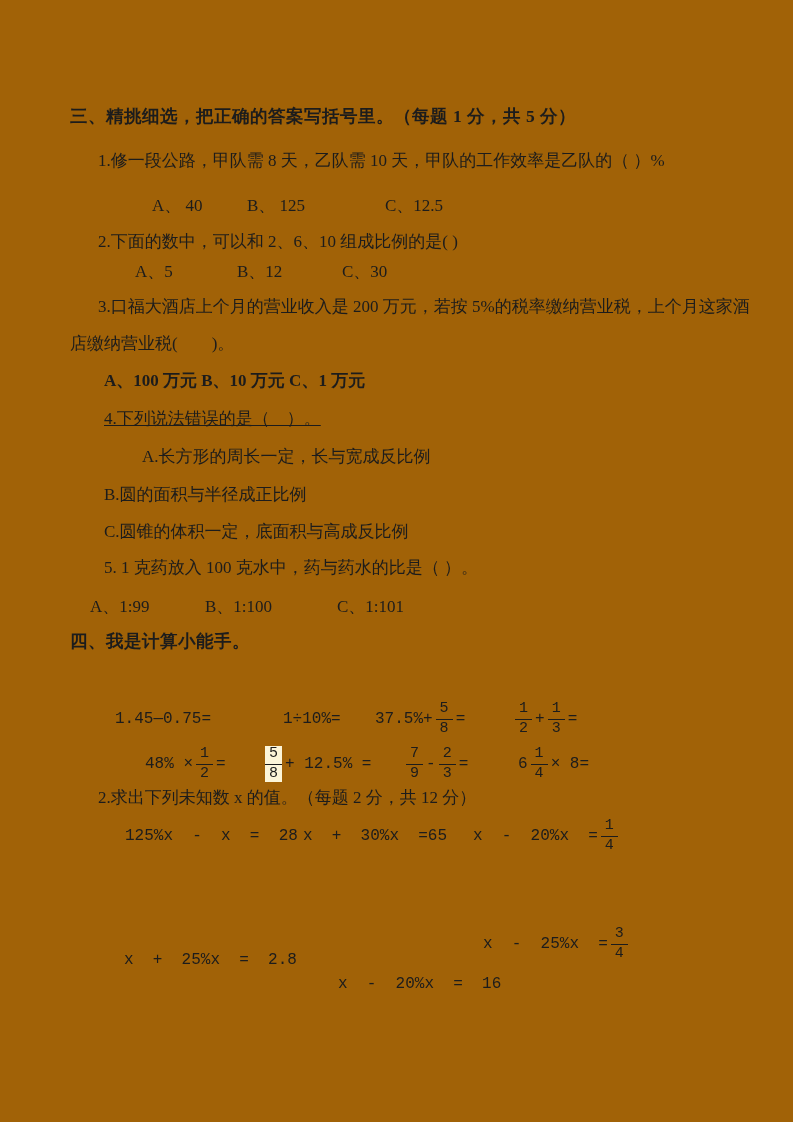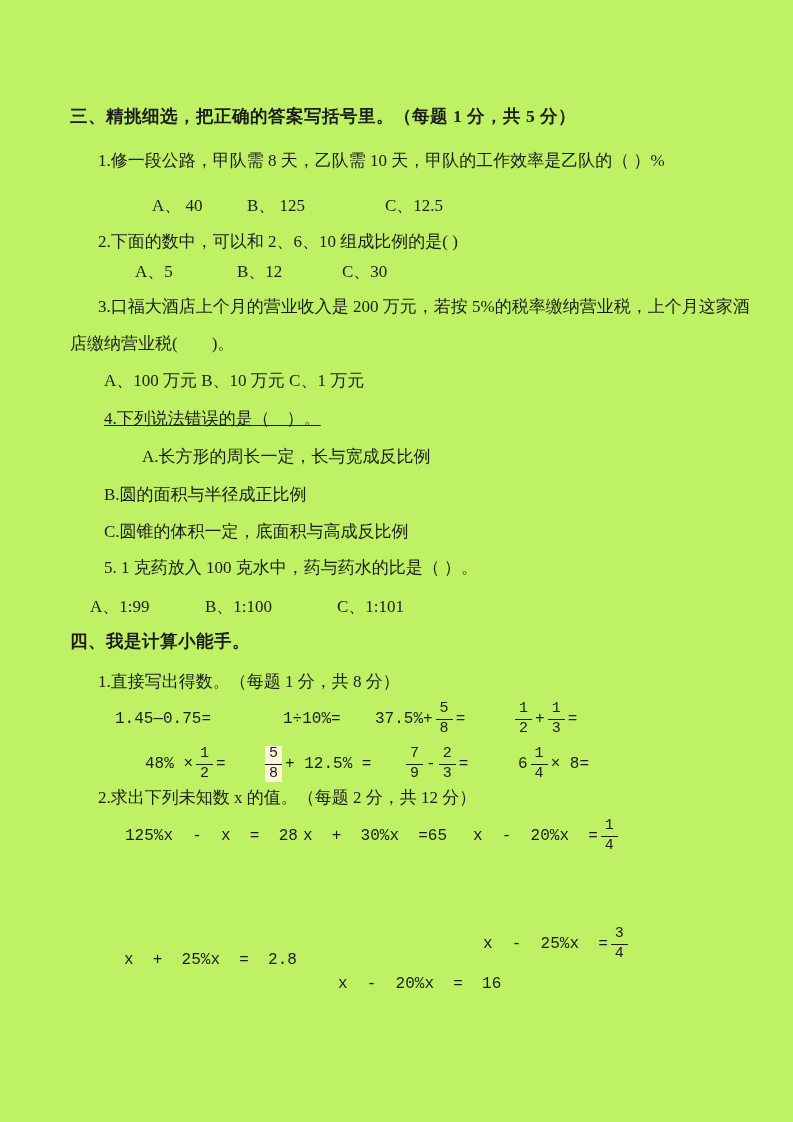--- a/index.html
+++ b/index.html
@@ -1,20 +1,20 @@
 <!DOCTYPE html>
 <html><head>
 <meta charset="utf-8">
 <style>
   html, body { margin: 0; padding: 0; background: #ffffff; }
   .page {
     position: relative;
     width: 793px;
     height: 1122px;
-    background: #bef264;
+    background: #a16207;
     font-family: "Liberation Serif", "DejaVu Serif", serif;
     color: #1c1c1c;
     overflow: hidden;
   }
   .line {
     position: absolute;
     white-space: pre;
     font-size: 17px;
     line-height: 1.2;
   }
@@ -69,34 +69,33 @@
   <div class="line" style="left:247px; top:196px;">B、 125</div>
   <div class="line" style="left:385px; top:196px;">C、12.5</div>
 
   <div class="line" style="left:98px; top:232px;">2.下面的数中，可以和 2、6、10 组成比例的是( )</div>
   <div class="line" style="left:135px; top:262px;">A、5</div>
   <div class="line" style="left:237px; top:262px;">B、12</div>
   <div class="line" style="left:342px; top:262px;">C、30</div>
 
   <div class="line" style="left:98px; top:297px;">3.口福大酒店上个月的营业收入是 200 万元，若按 5%的税率缴纳营业税，上个月这家酒</div>
   <div class="line" style="left:70px; top:334px;">店缴纳营业税(        )。</div>
-  <div class="line" style="left:104px; top:371px;">A、100 万元 B、10 万元 C、1 万元</div>
+  <div class="line" style="left:104px; top:371px;font-weight:bold;">A、100 万元 B、10 万元 C、1 万元</div>
 
   <div class="line" style="left:104px; top:409px;text-decoration:underline;">4.下列说法错误的是（    ）。</div>
   <div class="line" style="left:104px; top:447px;margin-left:38px;">A.长方形的周长一定，长与宽成反比例</div>
   <div class="line" style="left:104px; top:485px;">B.圆的面积与半径成正比例</div>
   <div class="line" style="left:104px; top:522px;">C.圆锥的体积一定，底面积与高成反比例</div>
 
   <div class="line" style="left:104px; top:558px;">5. 1 克药放入 100 克水中，药与药水的比是（ ）。</div>
   <div class="line" style="left:90px; top:597px;">A、1:99</div>
   <div class="line" style="left:205px; top:597px;">B、1:100</div>
   <div class="line" style="left:337px; top:597px;">C、1:101</div>
 
   <div class="line heading" style="left:70px; top:631px;">四、我是计算小能手。</div>
-  <div class="line" style="left:98px; top:672px;">1.直接写出得数。（每题 1 分，共 8 分）</div>
 
   <div class="calc-item" style="left:115px; top:696px; height:46px;">
     <span>1.45—0.75=</span>
   </div>
   <div class="calc-item" style="left:283px; top:696px; height:46px;">
     <span>1÷10%=</span>
   </div>
   <div class="calc-item" style="left:375px; top:696px; height:46px;">
     <span>37.5%+</span>
     <span class="frac">

